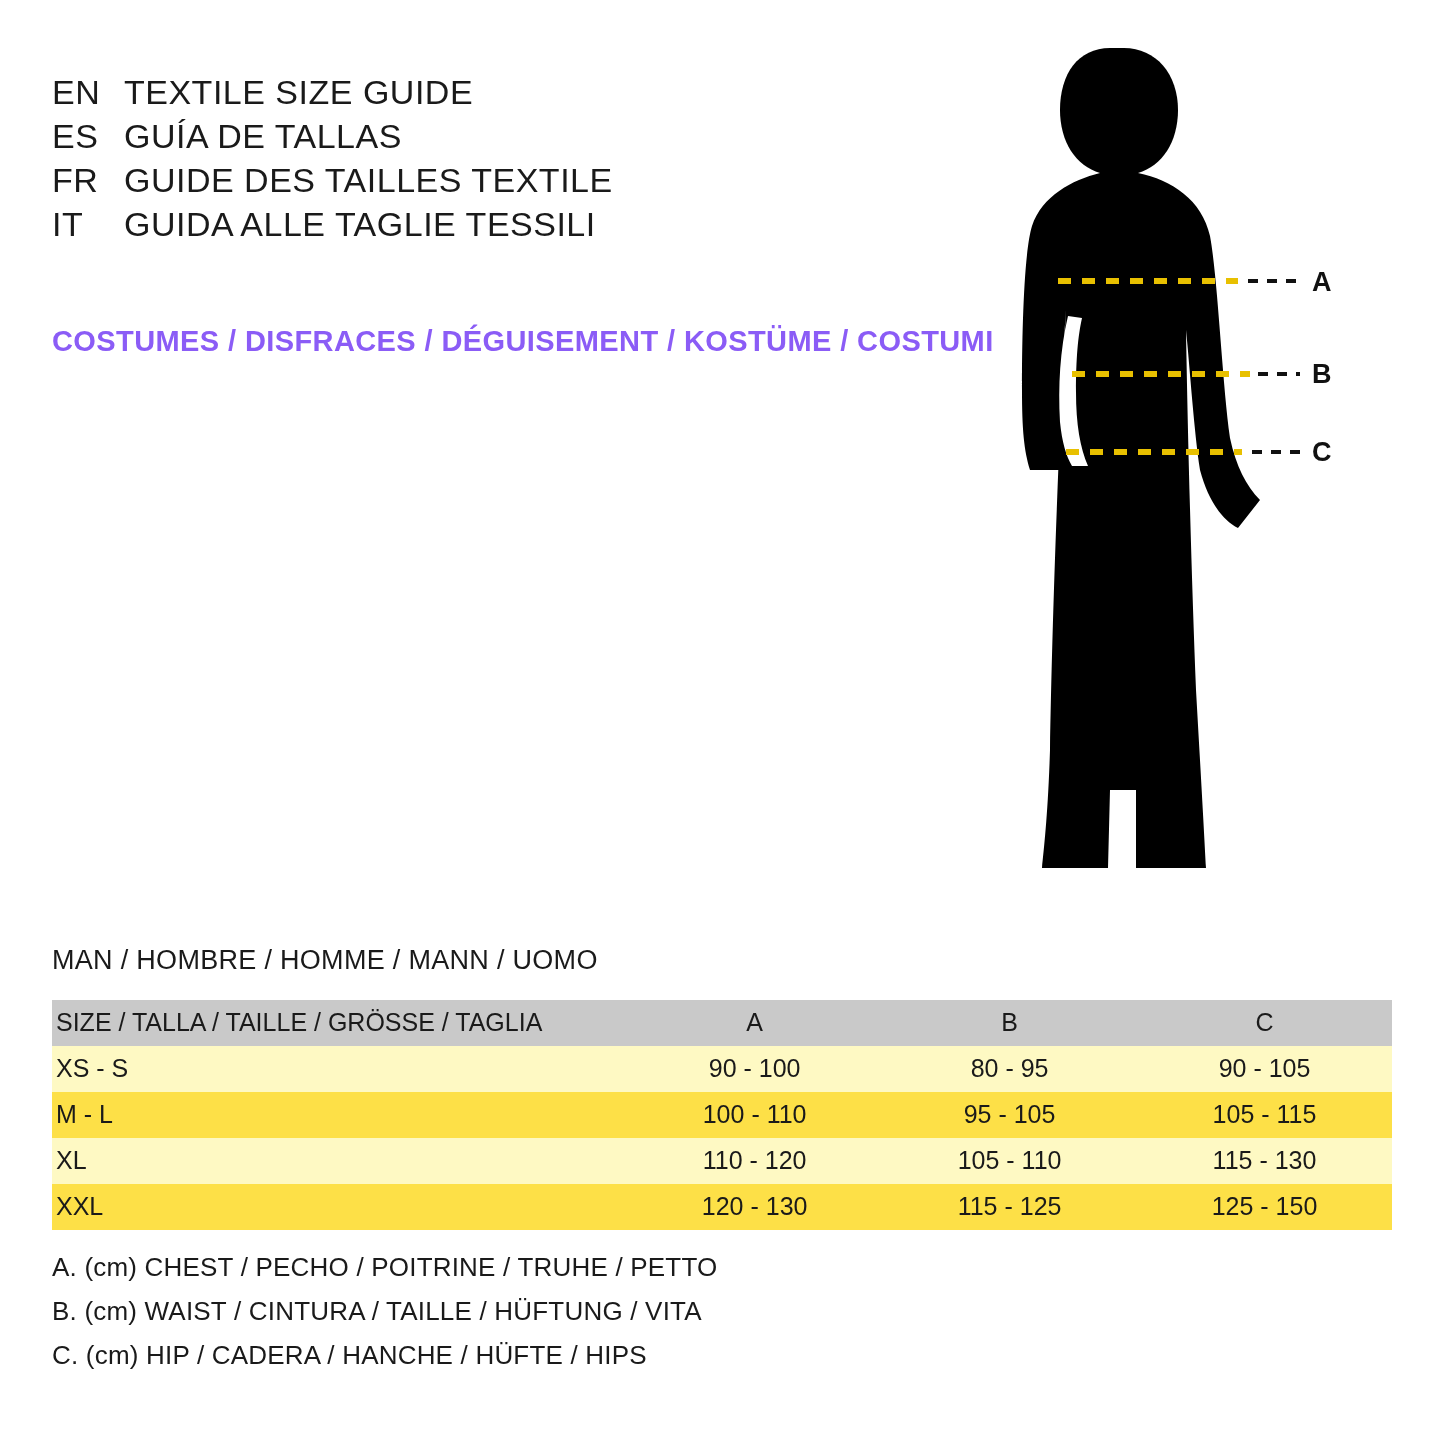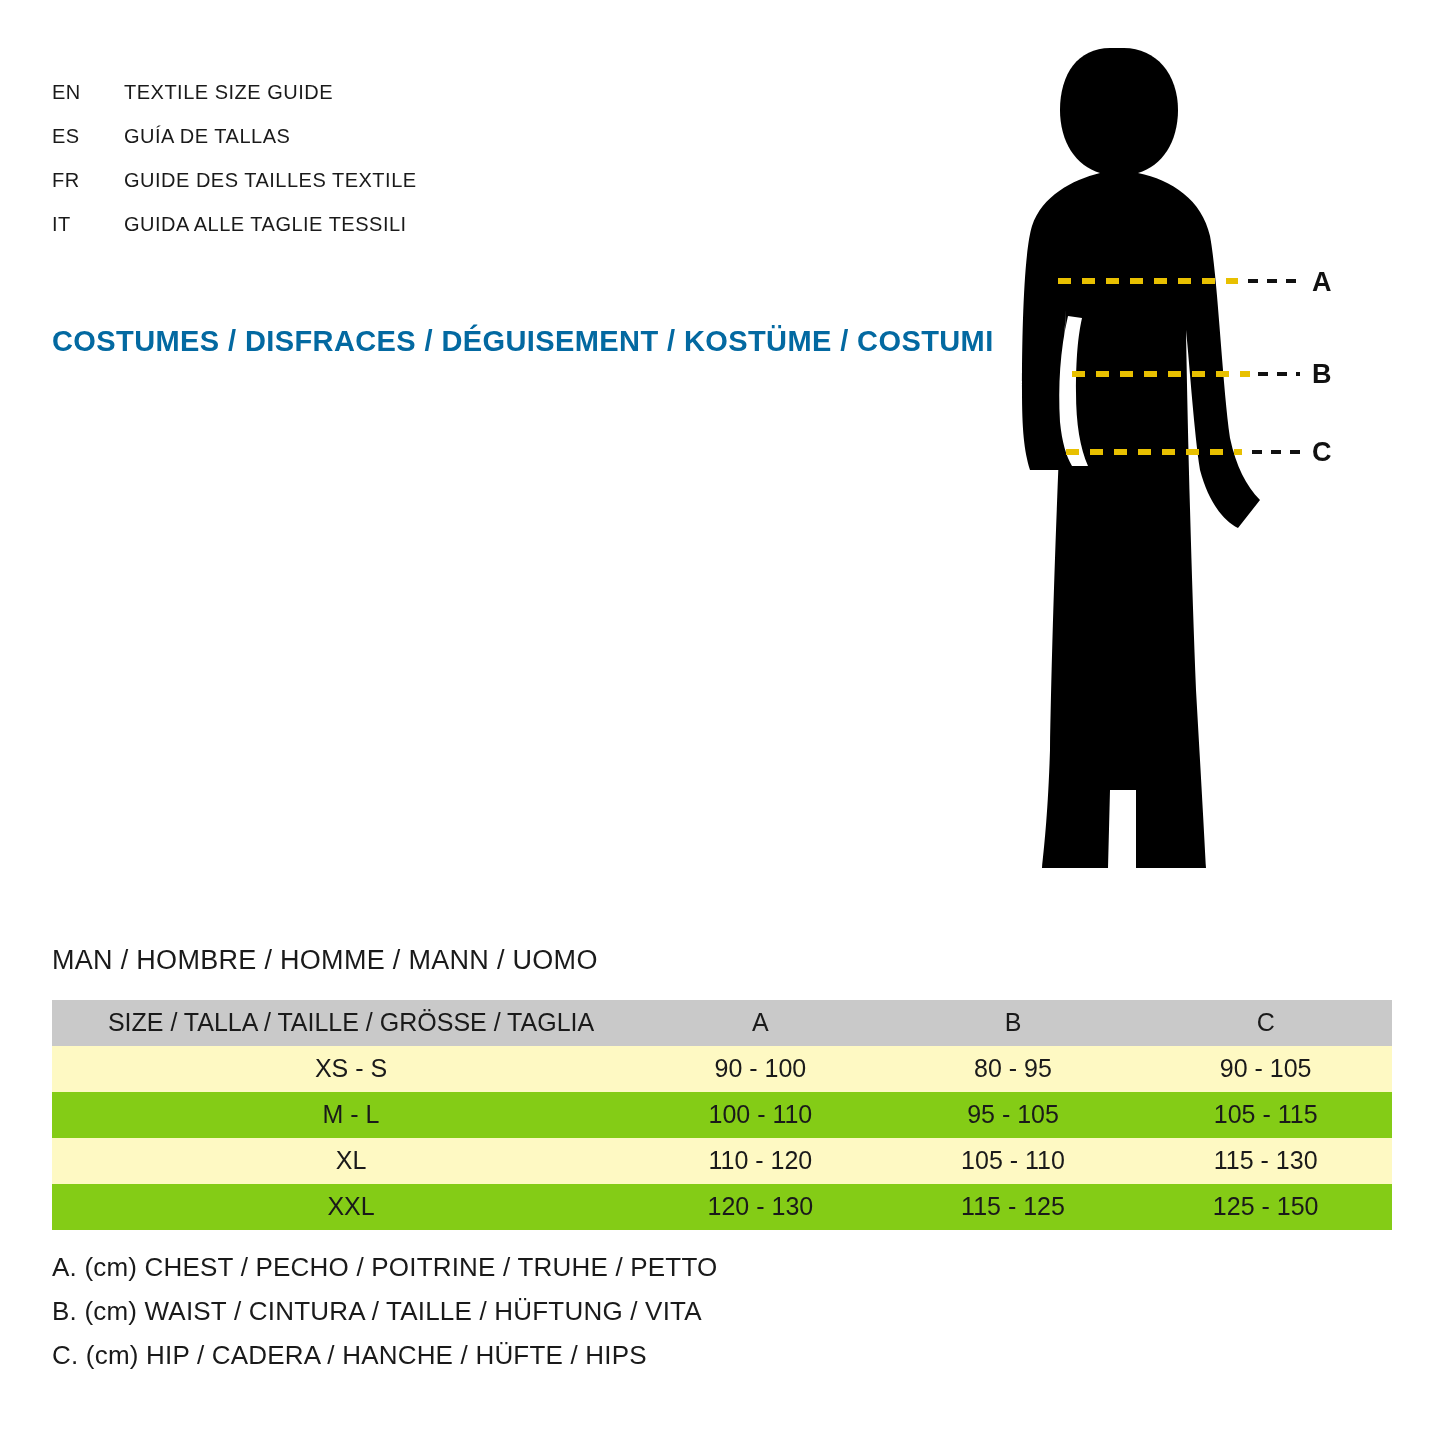--- a/index.html
+++ b/index.html
@@ -19,40 +19,40 @@
   
   .lang-block {
     position: absolute;
     left: 52px;
     top: 70px;
     width: 950px;
   }
   .lang-row {
     display: flex;
     align-items: flex-end;
-    font-size: 20px;
+    font-size: 34px;
     line-height: 44px;
     letter-spacing: 0.5px;
     color: #1a1a1a;
   }
   .lang-code {
     width: 72px;
     flex: 0 0 72px;
   }
   .lang-text {
     flex: 1 1 auto;
   }
   .subtitle {
     position: absolute;
     left: 52px;
     top: 325px;
     font-size: 29px;
     font-weight: bold;
     letter-spacing: 0.4px;
-    color: #0369a1;
+    color: #8b5cf6;
   }
 
   
   .figure-wrap {
     position: absolute;
     left: 960px;
     top: 30px;
     width: 420px;
     height: 870px;
   }
@@ -88,29 +88,29 @@
     color: #1a1a1a;
   }
   table.size-table th,
   table.size-table td {
     padding: 8px 0 9px 0;
     font-weight: normal;
     text-align: center;
   }
   table.size-table th.label-col,
   table.size-table td.label-col {
-    text-align: center;
-    padding-left: 16px;
+    text-align: left;
+    padding-left: 4px;
     width: 560px;
   }
   table.size-table thead tr {
     background: #c9c9c9;
   }
   table.size-table tbody tr.alt {
-    background: #84cc16;
+    background: #fde047;
   }
   table.size-table tbody tr.plain {
     background: #fef9c3;
   }
   table.size-table col.c-a { width: 250px; }
   table.size-table col.c-b { width: 250px; }
   table.size-table col.c-c { width: 250px; }
 
   
   .legend {

